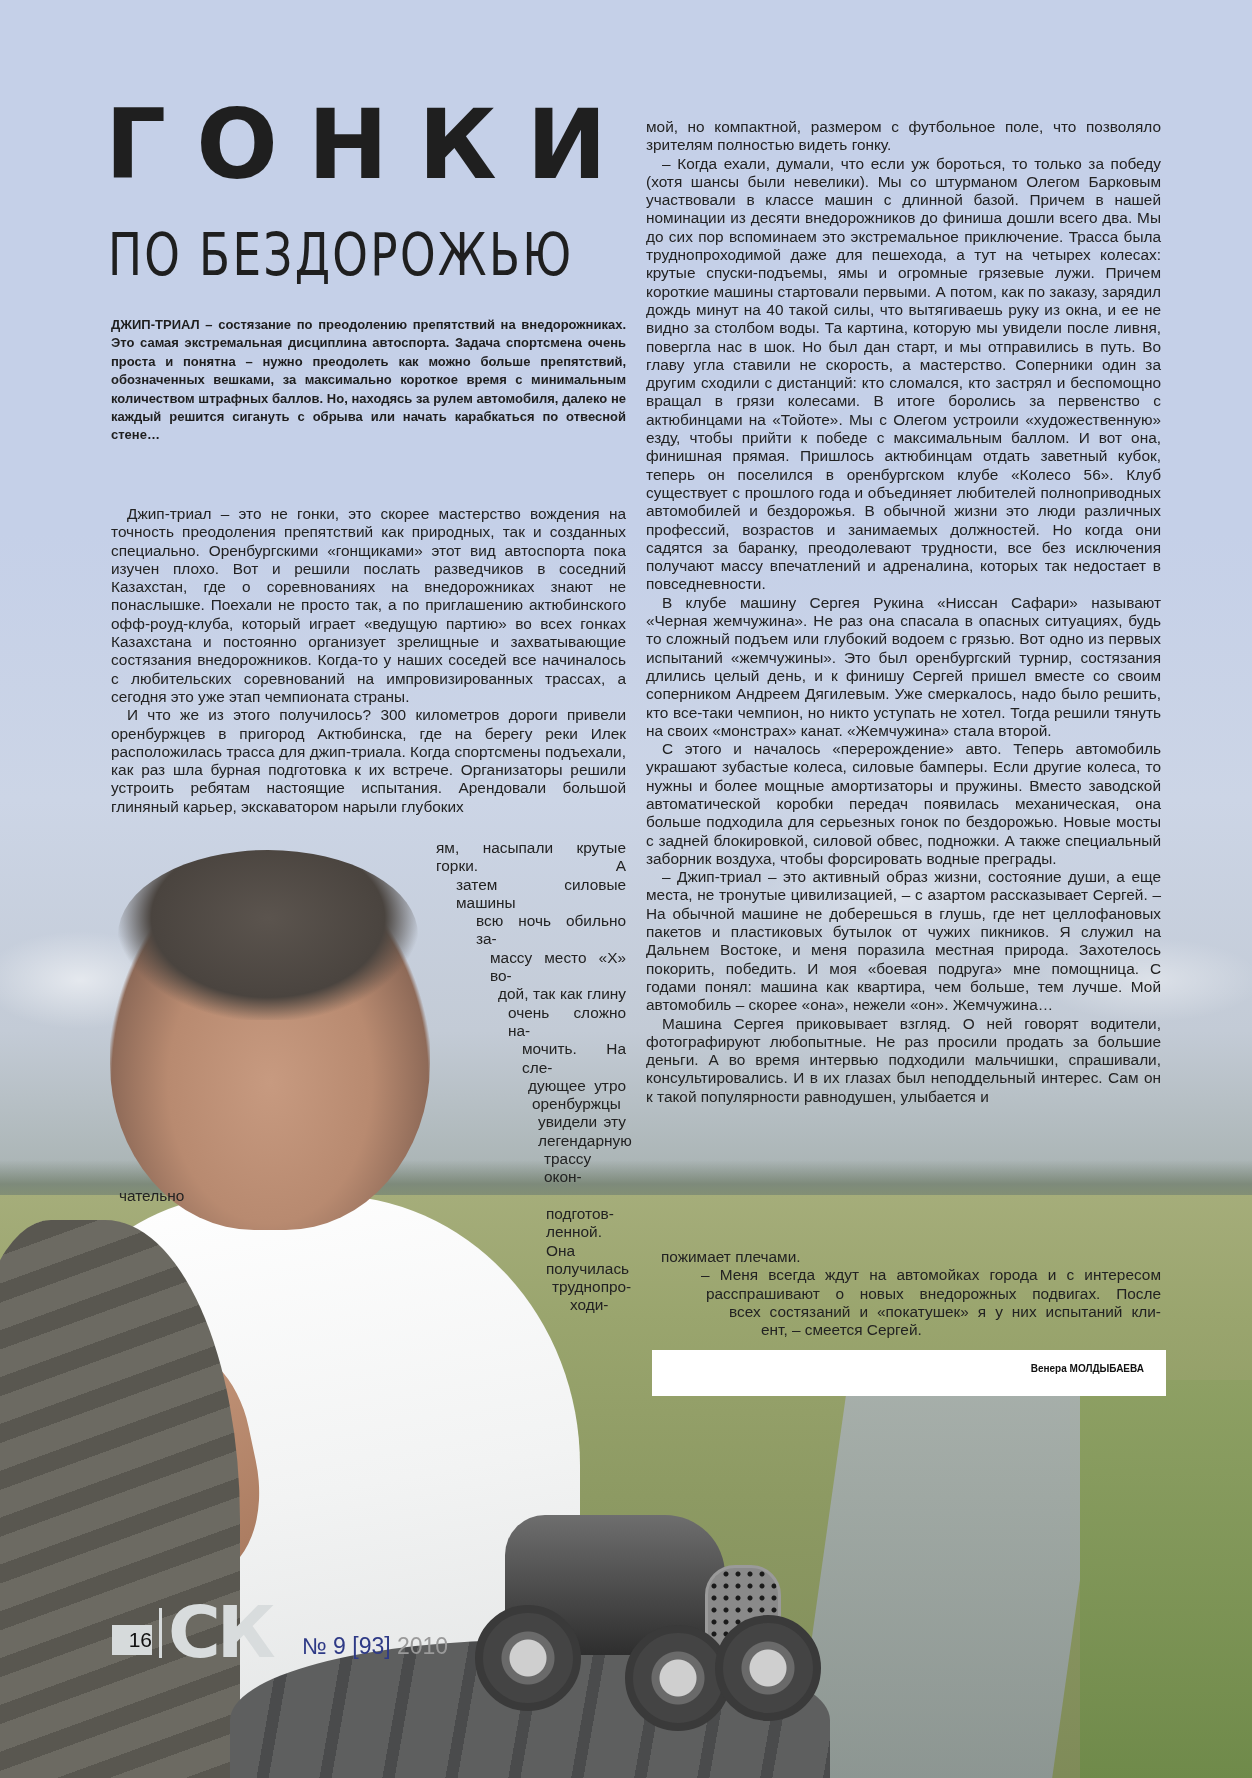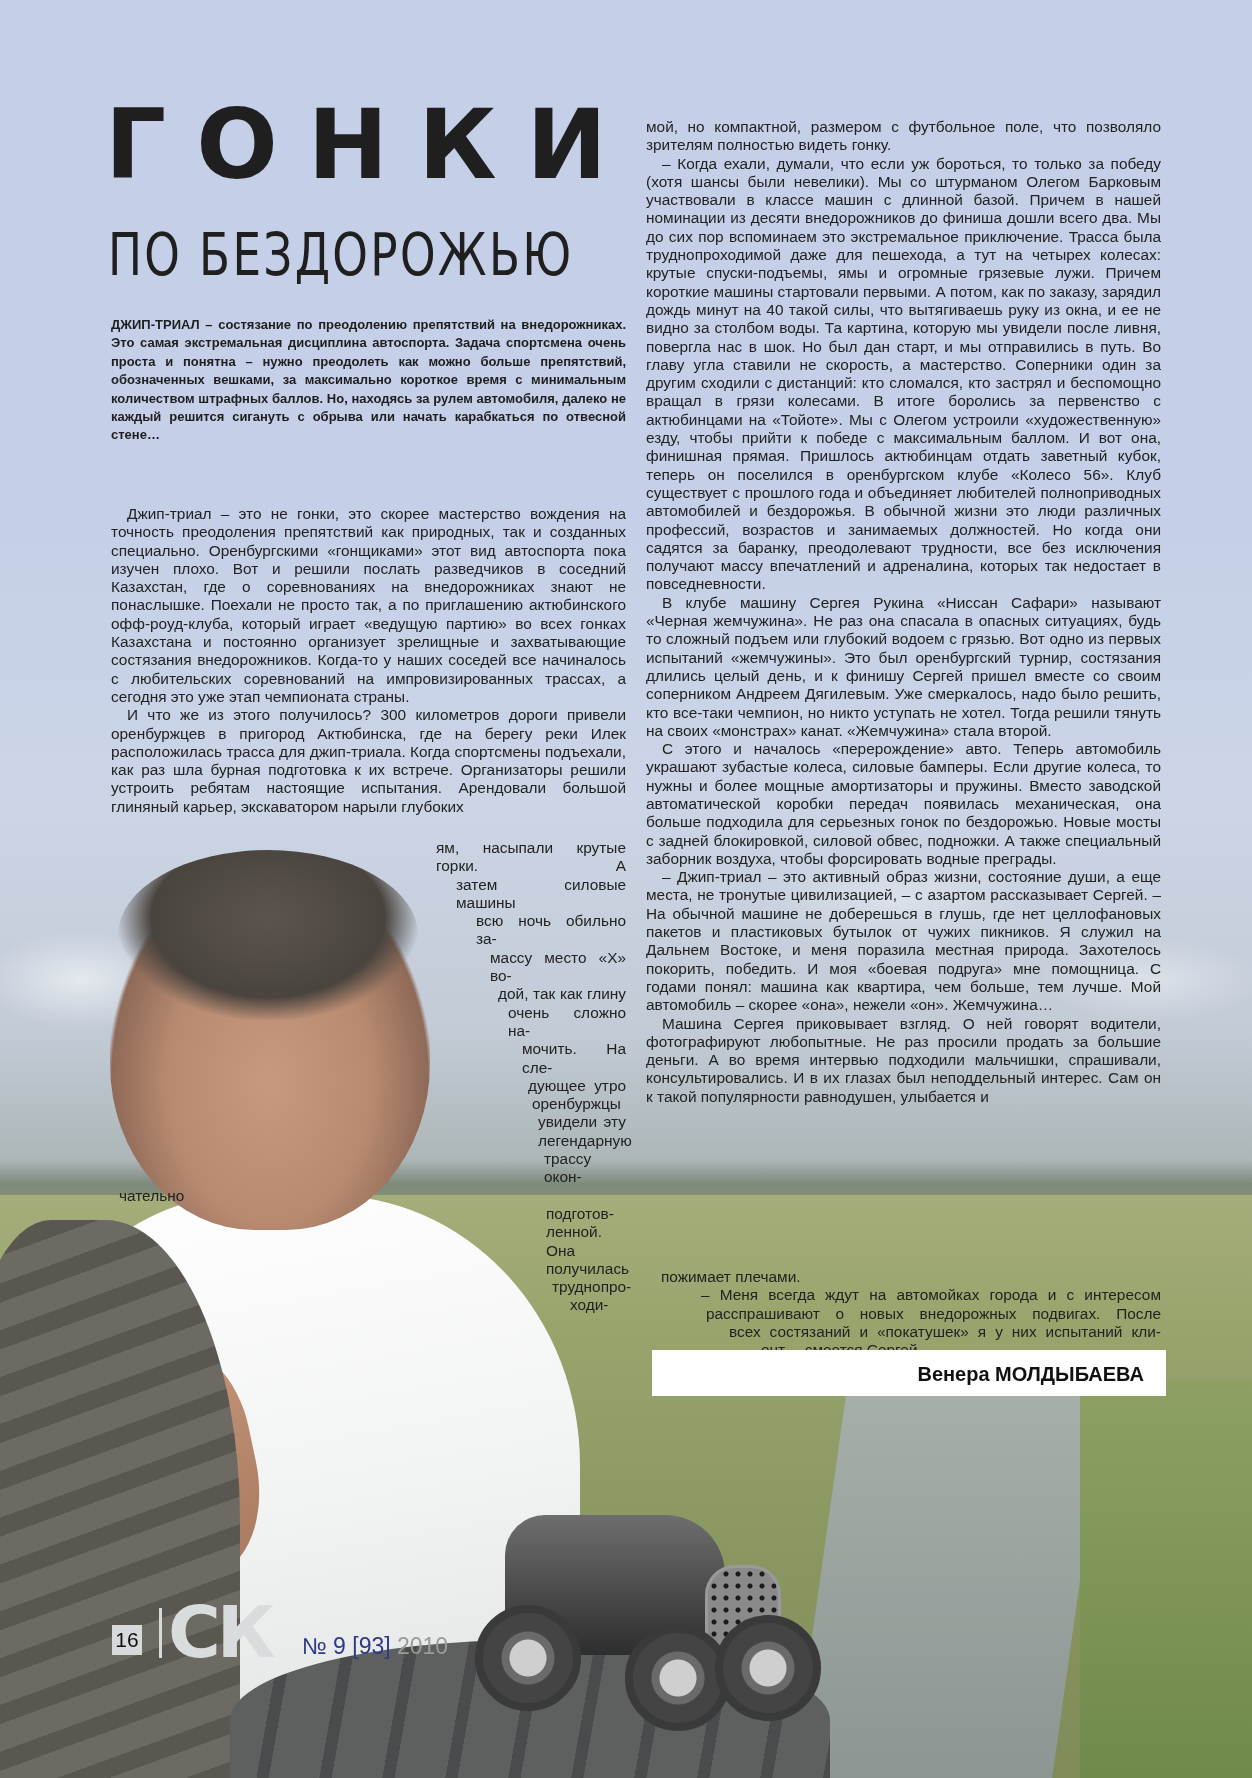--- a/index.html
+++ b/index.html
@@ -55,24 +55,24 @@
   .col { position:absolute; font-size:15.4px; line-height:18.3px; text-align:justify; color:#222; }
   .col p { margin:0; text-indent:16px; }
   .col p.noind { text-indent:0; }
   .left-col { left:111px; top:505px; width:515px; }
   .wrap-col { left:111px; top:839px; width:515px; text-align:right; }
   .wrap-col div { text-align:justify; text-align-last:justify; margin-left:auto; }
   .right-col { left:646px; top:118px; width:515px; }
   .right-tail { position:absolute; left:646px; top:1248px; width:515px; font-size:15.4px; line-height:18.3px; color:#222; }
   .right-tail div { text-align:justify; text-align-last:justify; margin-left:auto; }
   .byline-box { position:absolute; left:652px; top:1350px; width:514px; height:46px; background:#fff; }
-  .byline { position:absolute; right:22px; top:13px; font-weight:bold; font-size:20px; color:#111; }
+  .byline { position:absolute; right:22px; top:13px; font-weight:bold; font-size:10px; color:#111; }
   
-  .pagenum { position:absolute; left:112px; top:1625px; width:30px; height:30px; background:#d6dadb;
-             font-size:21px; line-height:30px; text-align:center; color:#111; }
+  .pagenum { position:absolute; left:112px; top:1625px; width:40px; height:30px; background:#d6dadb;
+             font-size:21px; line-height:30px; text-align:right; color:#111; }
   .sep { position:absolute; left:159px; top:1608px; width:3px; height:50px; background:#d6dadb; }
   .logo { position:absolute; left:168px; top:1596px; font-family:"DejaVu Sans", sans-serif; font-weight:bold;
           font-size:72px; line-height:72px; color:#d8dcdd; letter-spacing:-4px; }
   .issue { position:absolute; left:302px; top:1633px; font-size:23px; line-height:26px; }
   .issue .num { color:#2e3a86; }
   .issue .year { color:#9a9a9a; }
 </style>
 </head>
 <body>
 
@@ -134,21 +134,21 @@
   <div class="col right-col" id="right-col">
       <p class="noind">мой, но компактной, размером с футбольное поле, что позволяло зрителям полностью видеть гонку.</p>
       <p>– Когда ехали, думали, что если уж бороться, то только за победу (хотя шансы были невелики). Мы со штурманом Олегом Барковым участвовали в классе машин с длинной базой. Причем в нашей номинации из десяти внедорожников до финиша дошли всего два. Мы до сих пор вспоминаем это экстремальное приключение. Трасса была труднопроходимой даже для пешехода, а тут на четырех колесах: крутые спуски-подъемы, ямы и огромные грязевые лужи. Причем короткие машины стартовали первыми. А потом, как по заказу, зарядил дождь минут на 40 такой силы, что вытягиваешь руку из окна, и ее не видно за столбом воды. Та картина, которую мы увидели после ливня, повергла нас в шок. Но был дан старт, и мы отправились в путь. Во главу угла ставили не скорость, а мастерство. Соперники один за другим сходили с дистанций: кто сломался, кто застрял и беспомощно вращал в грязи колесами. В итоге боролись за первенство с актюбинцами на «Тойоте». Мы с Олегом устроили «художественную» езду, чтобы прийти к победе с максимальным баллом. И вот она, финишная прямая. Пришлось актюбинцам отдать заветный кубок, теперь он поселился в оренбургском клубе «Колесо 56». Клуб существует с прошлого года и объединяет любителей полноприводных автомобилей и бездорожья. В обычной жизни это люди различных профессий, возрастов и занимаемых должностей. Но когда они садятся за баранку, преодолевают трудности, все без исключения получают массу впечатлений и адреналина, которых так недостает в повседневности.</p>
       <p>В клубе машину Сергея Рукина «Ниссан Сафари» называют «Черная жемчужина». Не раз она спасала в опасных ситуациях, будь то сложный подъем или глубокий водоем с грязью. Вот одно из первых испытаний «жемчужины». Это был оренбургский турнир, состязания длились целый день, и к финишу Сергей пришел вместе со своим соперником Андреем Дягилевым. Уже смеркалось, надо было решить, кто все-таки чемпион, но никто уступать не хотел. Тогда решили тянуть на своих «монстрах» канат. «Жемчужина» стала второй.</p>
       <p>С этого и началось «перерождение» авто. Теперь автомобиль украшают зубастые колеса, силовые бамперы. Если другие колеса, то нужны и более мощные амортизаторы и пружины. Вместо заводской автоматической коробки передач появилась механическая, она больше подходила для серьезных гонок по бездорожью. Новые мосты с задней блокировкой, силовой обвес, подножки. А также специальный заборник воздуха, чтобы форсировать водные преграды.</p>
       <p>– Джип-триал – это активный образ жизни, состояние души, а еще места, не тронутые цивилизацией, – с азартом рассказывает Сергей. – На обычной машине не доберешься в глушь, где нет целлофановых пакетов и пластиковых бутылок от чужих пикников. Я служил на Дальнем Востоке, и меня поразила местная природа. Захотелось покорить, победить. И моя «боевая подруга» мне помощница. С годами понял: машина как квартира, чем больше, тем лучше. Мой автомобиль – скорее «она», нежели «он». Жемчужина…</p>
       <p>Машина Сергея приковывает взгляд. О ней говорят водители, фотографируют любопытные. Не раз просили продать за большие деньги. А во время интервью подходили мальчишки, спрашивали, консультировались. И в их глазах был неподдельный интерес. Сам он к такой популярности равнодушен, улыбается и</p>
     </div>
 
   <div class="right-tail" id="right-tail">
-      <div style="width: 500px; text-align-last: left; margin-top: 20px;">пожимает плечами.</div>
+      <div style="width: 500px; text-align-last: left;">пожимает плечами.</div>
       <div style="width: 460px;">– Меня всегда ждут на автомойках города и с интересом</div>
       <div style="width: 455px;">расспрашивают о новых внедорожных подвигах. После</div>
       <div style="width: 432px;">всех состязаний и «покатушек» я у них испытаний кли-</div>
       <div style="width: 400px; text-align-last: left;">ент, – смеется Сергей.</div>
     </div>
 
   <div class="byline-box">
     <div class="byline">Венера МОЛДЫБАЕВА</div>
   </div>
 

